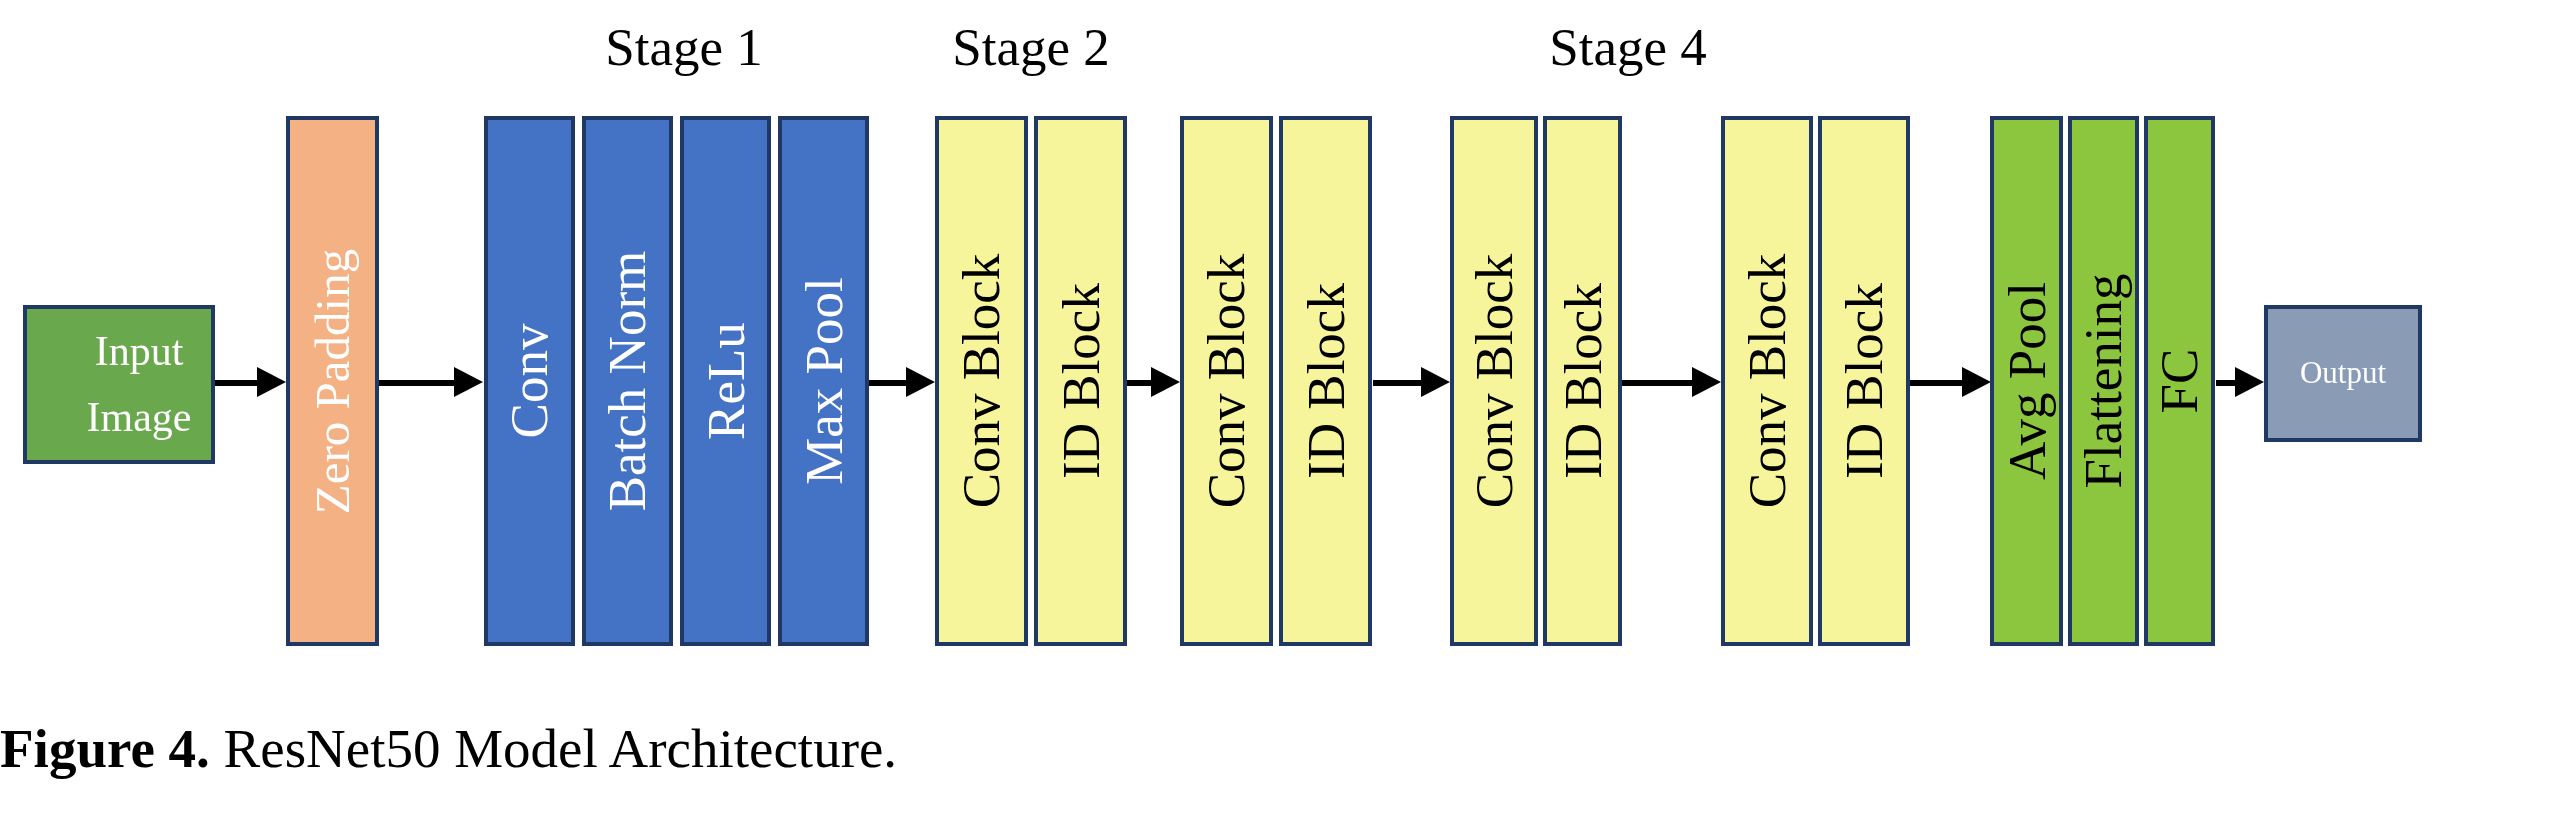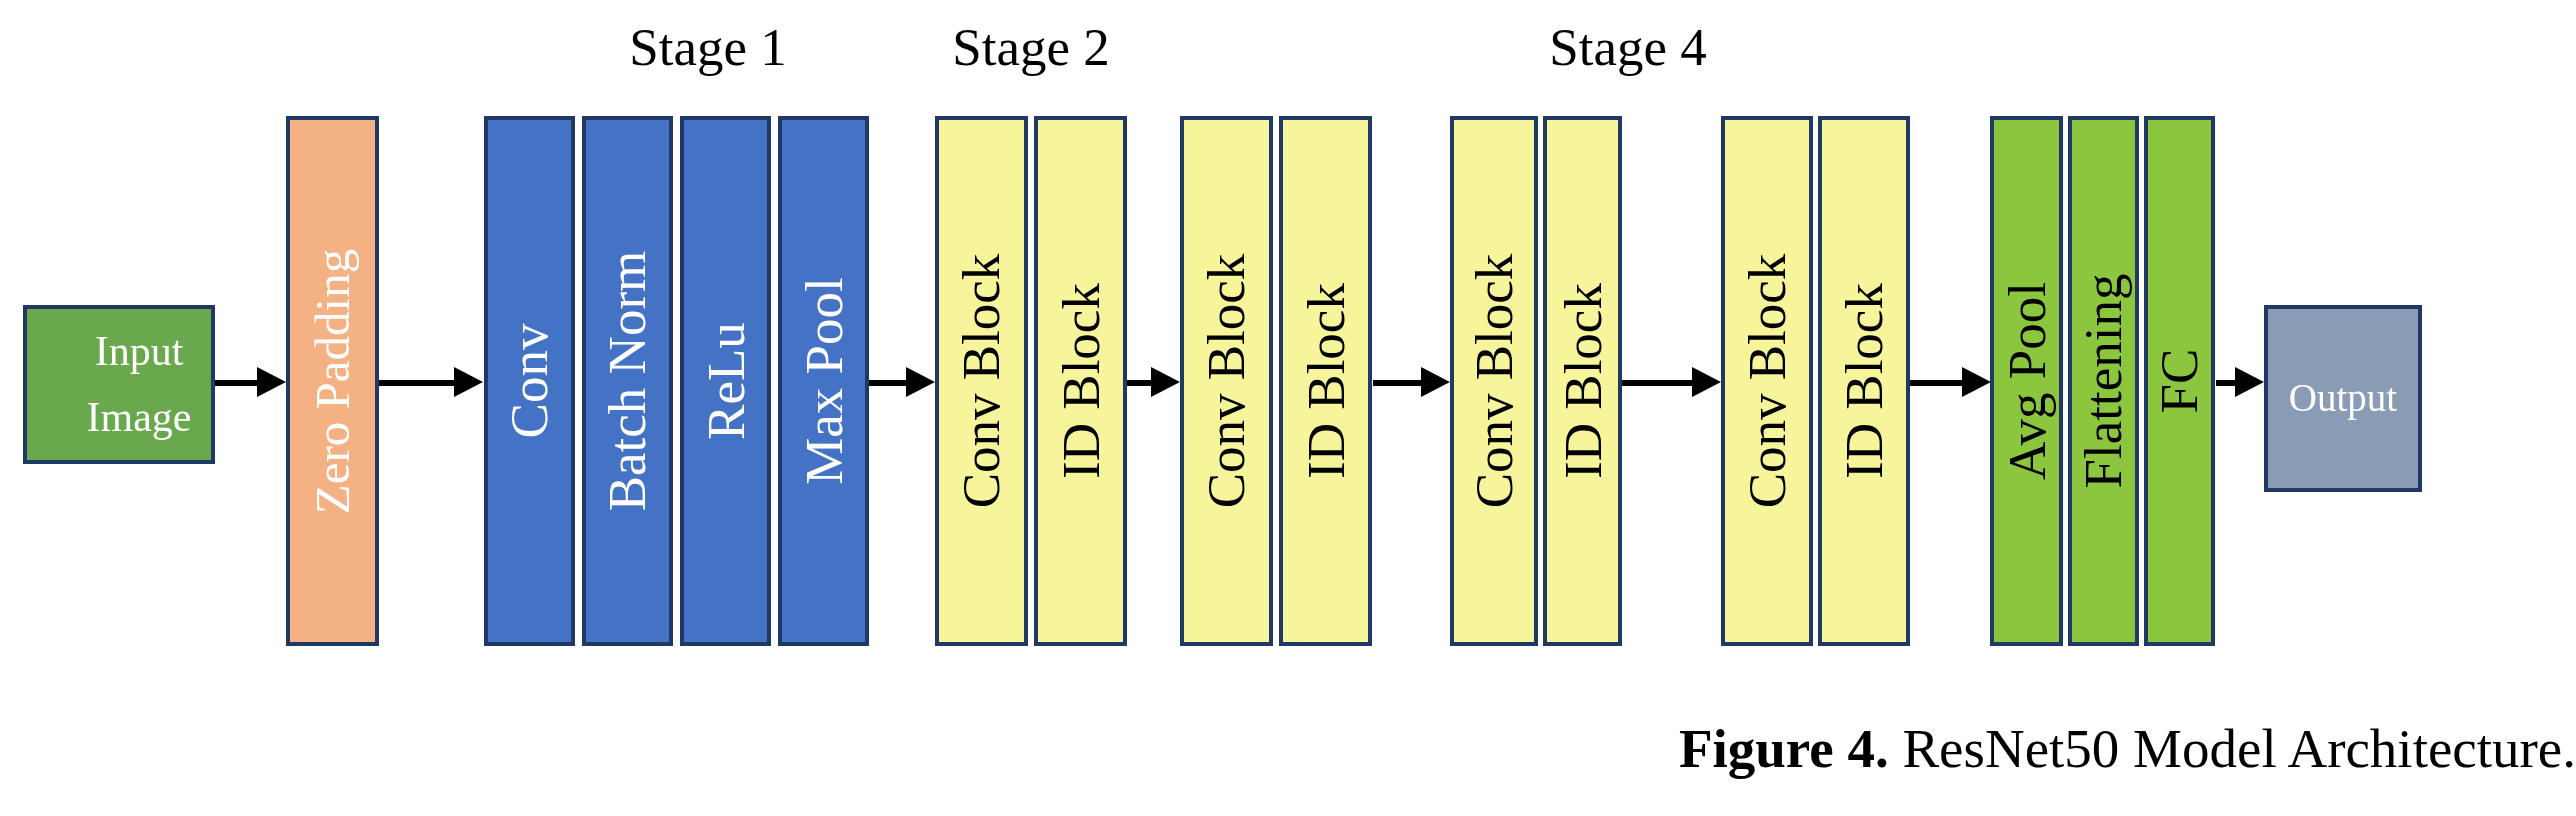--- a/index.html
+++ b/index.html
@@ -75,33 +75,33 @@
     height:0;
     border-top:15.6px solid transparent;
     border-bottom:15.6px solid transparent;
     border-left:29px solid var(--arrow-black);
   }
   .caption{
     position:absolute;
     top:717px;
     left:0;
     width:100%;
-    text-align:right;
+    text-align:left;
     font-size:55px;
     color:var(--label-black);
     white-space:nowrap;
   }
   .caption .bold{font-weight:bold;}
 </style>
 </head>
 <body>
 
 <div class="canvas">
 
-  <div class="stage-label" style="left:708px">Stage 1</div>
+  <div class="stage-label" style="left:684px">Stage 1</div>
   <div class="stage-label" style="left:1031px">Stage 2</div>
   <div class="stage-label" style="left:1628px">Stage 4</div>
 
   <div class="node io-box fill-input" style="left:23px;top:305px;width:192px;height:159px">
     <div>
       <div>Input</div>
       <div>Image</div>
     </div>
   </div>
 
@@ -162,21 +162,21 @@
   <div class="node bar fill-green" style="left:1990px;width:73px">
     <span class="vtext dark-text">Avg Pool</span>
   </div>
   <div class="node bar fill-green" style="left:2068px;width:71px">
     <span class="vtext dark-text">Flattening</span>
   </div>
   <div class="node bar fill-green" style="left:2144px;width:71px">
     <span class="vtext dark-text">FC</span>
   </div>
 
-  <div class="node io-box fill-output" style="left:2264px;top:305px;width:158px;height:187px;font-size:39px">
+  <div class="node io-box fill-output" style="left:2264px;top:305px;width:158px;height:137px;font-size:31px">
     <span>Output</span>
   </div>
 
   <div class="caption">
     <span class="bold">Figure 4.</span><span> ResNet50 Model Architecture.</span>
   </div>
 
 </div>
 
 

